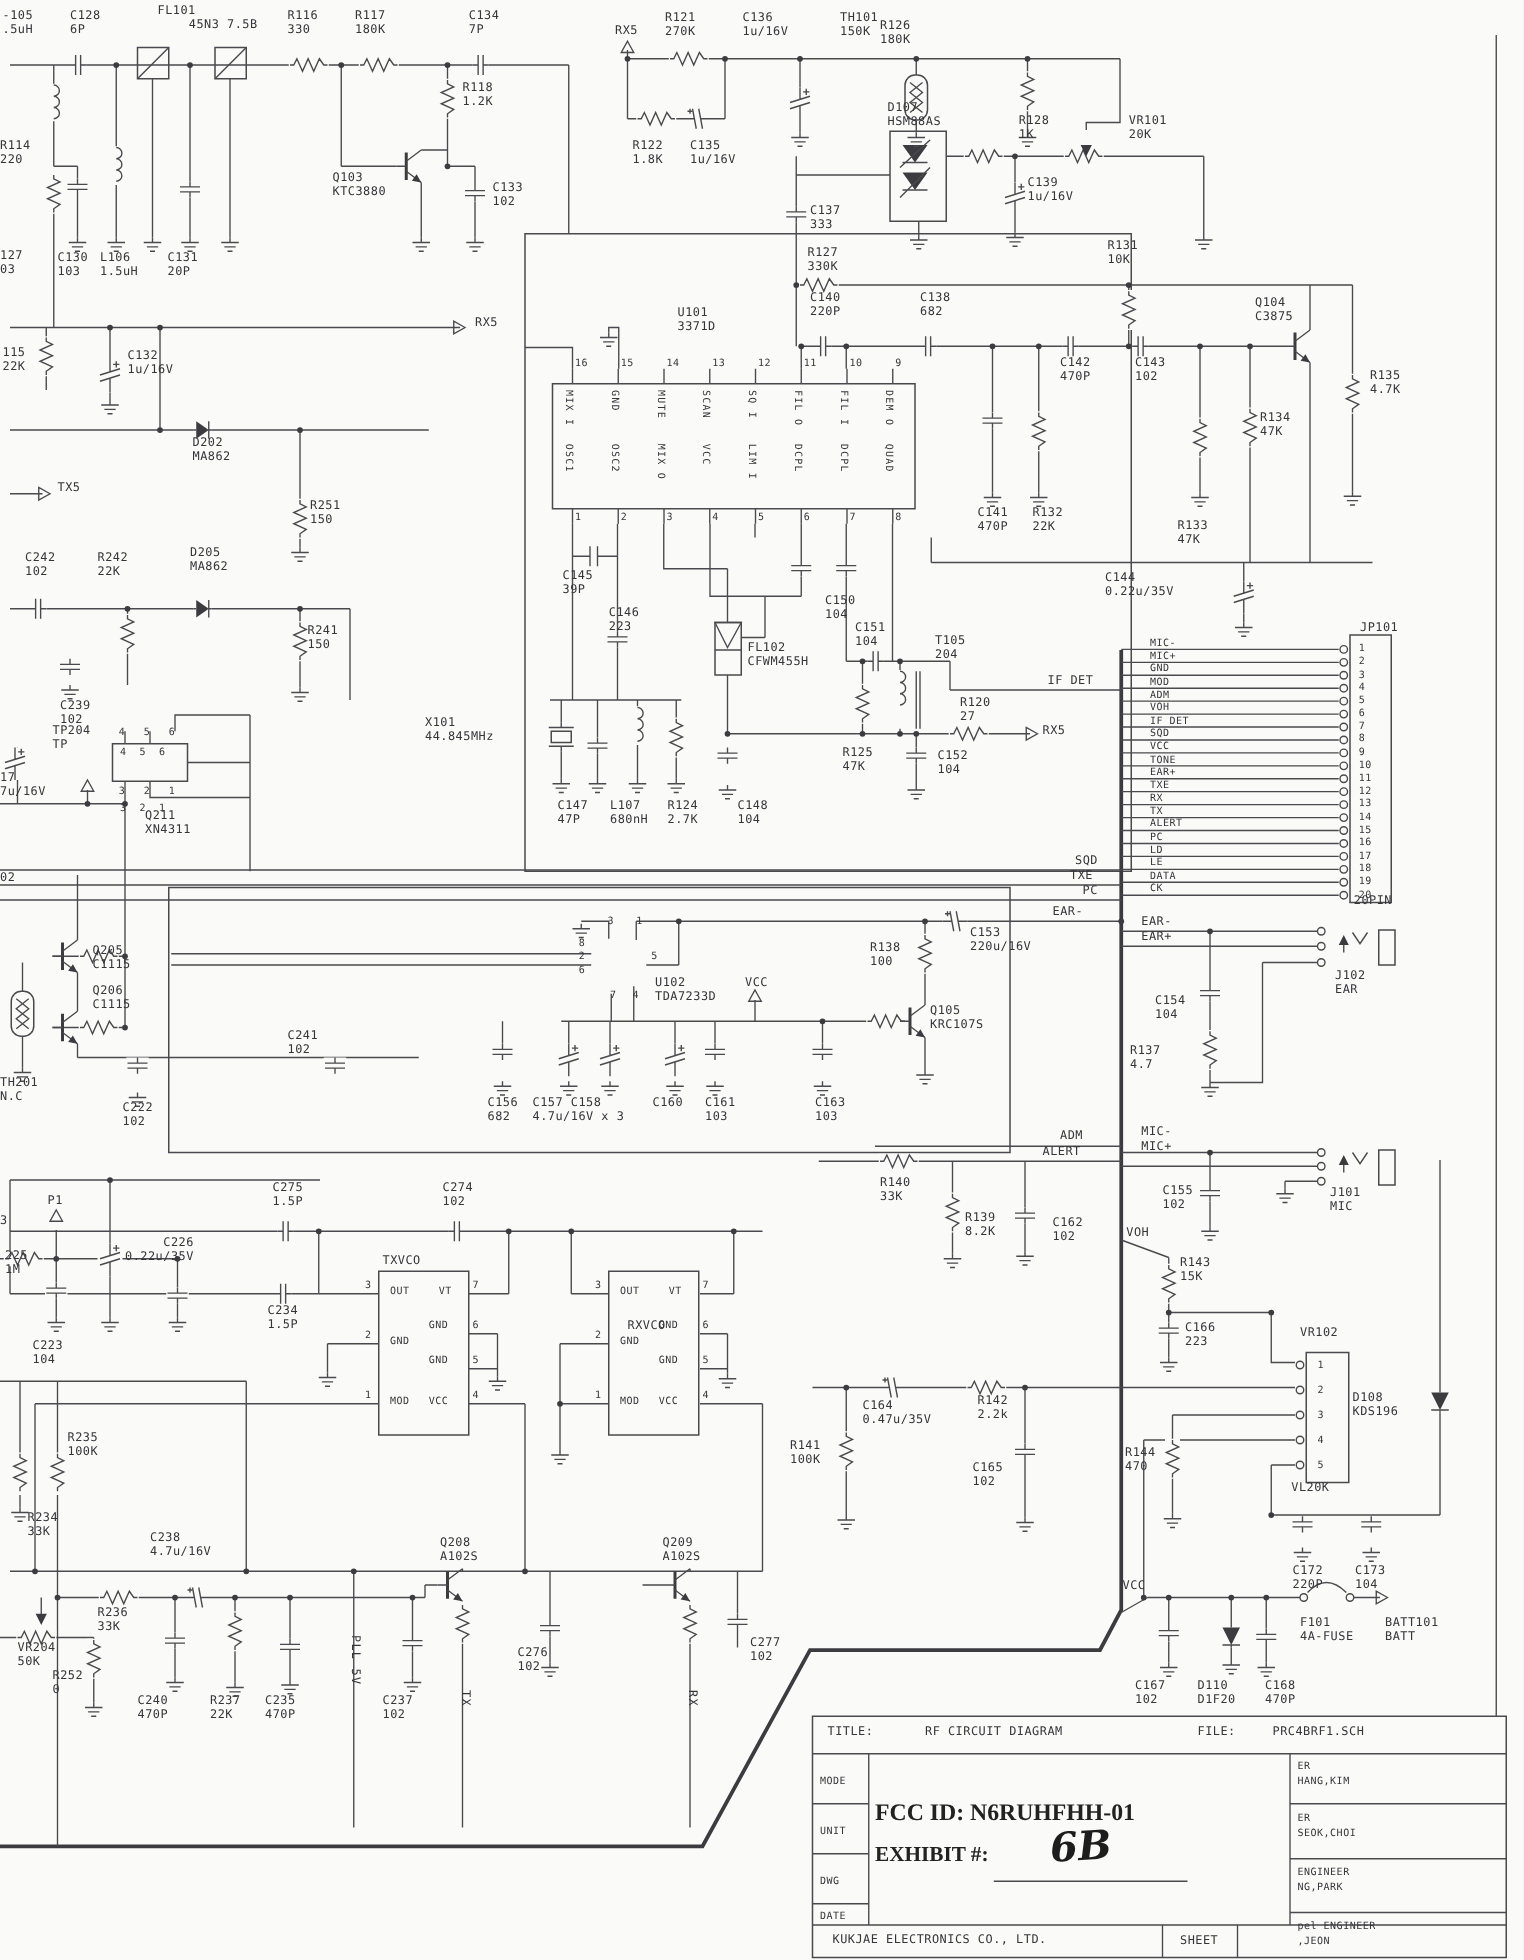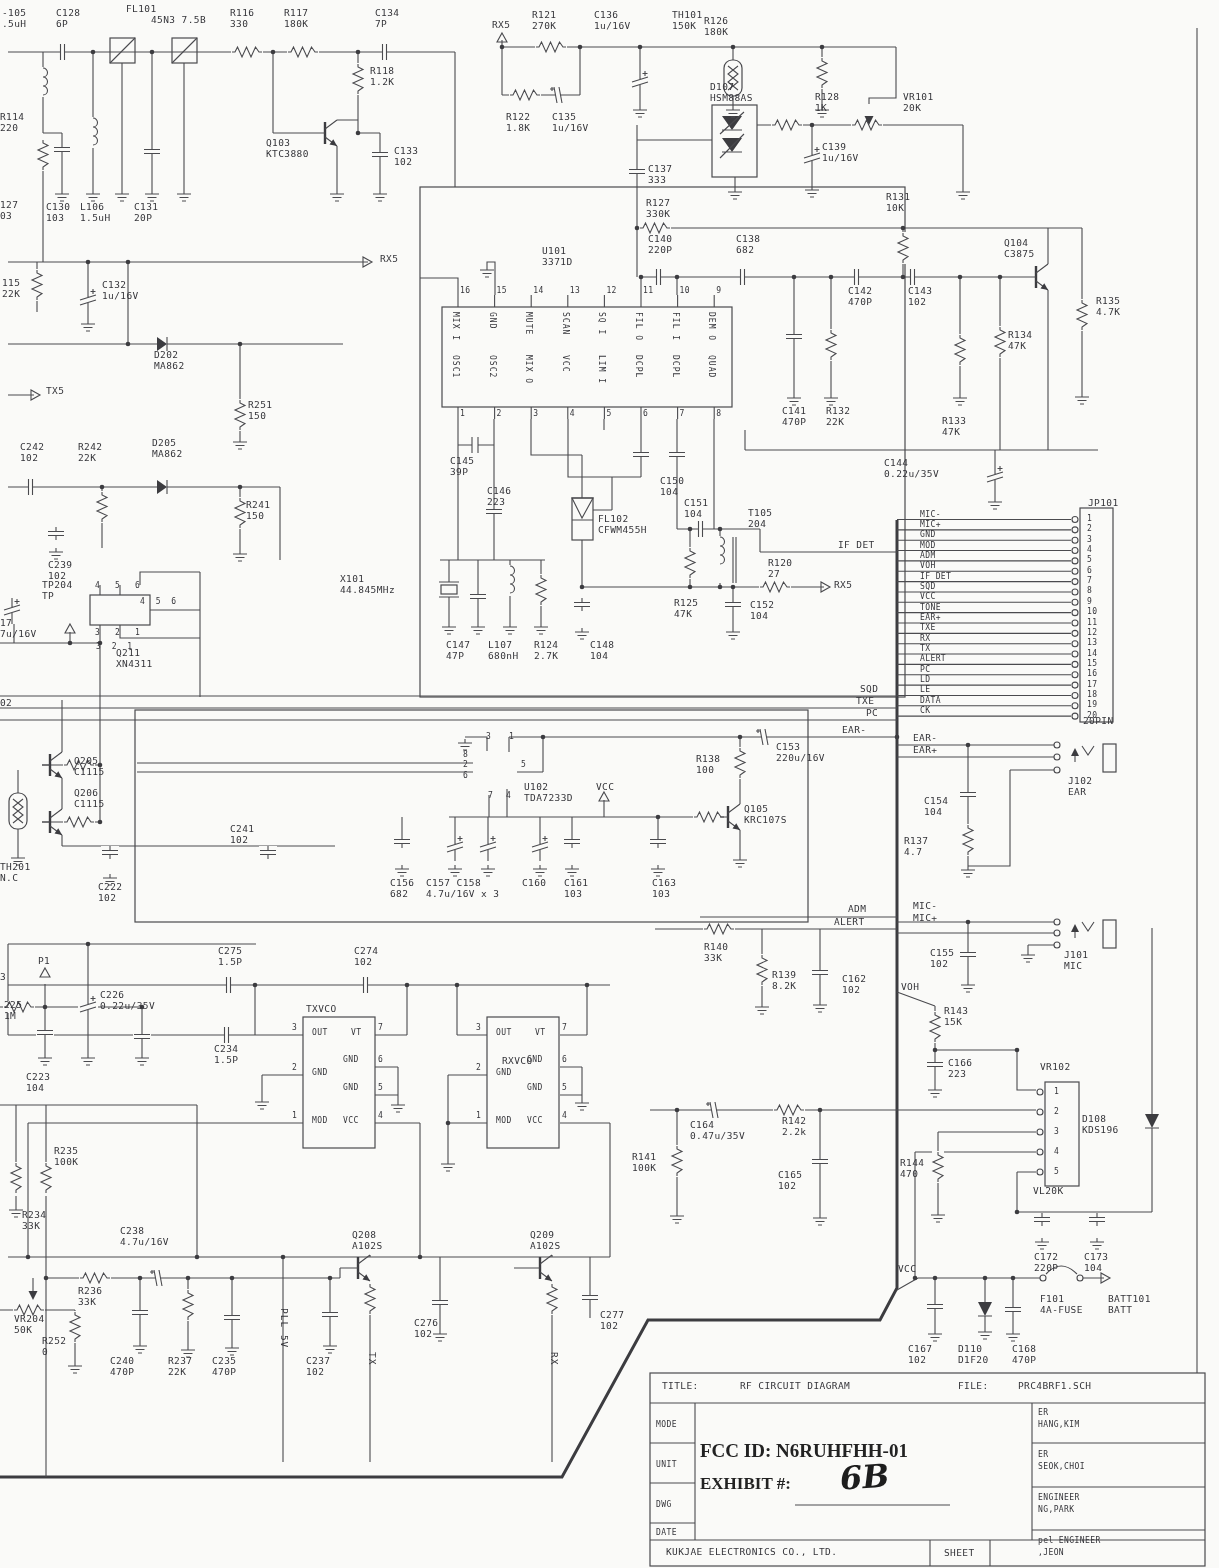--- a/index.html
+++ b/index.html
@@ -741,21 +741,21 @@
 102</div>
       <div class="lbl" style="left: 38px; top: 956px;">P1</div>
       <div class="lbl" style="left: 218px; top: 946px;">C275
 1.5P</div>
       <div class="lbl" style="left: 354px; top: 946px;">C274
 102</div>
       <div class="lbl" style="left: 772px; top: 970px;">R139
 8.2K</div>
       <div class="lbl" style="left: 842px; top: 974px;">C162
 102</div>
-      <div class="lbl" style="left: 100px; top: 990px;">C226
+      <div class="lbl" style="left: 100px; top: 990px; text-align: right;">C226
 0.22u/35V</div>
       <div class="lbl" style="left: 901px; top: 982px;">VOH</div>
       <div class="lbl" style="left: 0px; top: 972px;">3</div>
       <div class="lbl" style="left: 4px; top: 1000px;">225
 1M</div>
       <div class="lbl" style="left: 944px; top: 1006px;">R143
 15K</div>
       <div class="lbl" style="left: 306px; top: 1004px;">TXVCO</div>
       <div class="lbl" style="left: 490px; top: 1056px; margin-left: 12px;">RXVCO</div>
       <div class="lbl" style="left: 214px; top: 1044px;">C234
@@ -825,21 +825,21 @@
       <div class="lbl vlbl" style="left: 366px; top: 1352px;">TX</div>
       <div class="lbl vlbl" style="left: 548px; top: 1352px;">RX</div>
       <div class="lbl s8" style="left: 486px; top: 732px;">3</div>
       <div class="lbl s8" style="left: 509px; top: 732px;">1</div>
       <div class="lbl s8" style="left: 463px; top: 750px;">8</div>
       <div class="lbl s8" style="left: 463px; top: 760px;">2</div>
       <div class="lbl s8" style="left: 463px; top: 771px;">6</div>
       <div class="lbl s8" style="left: 521px; top: 760px;">5</div>
       <div class="lbl s8" style="left: 488px; top: 791px;">7</div>
       <div class="lbl s8" style="left: 506px; top: 791px;">4</div>
-      <div class="lbl s8" style="left: 96px; top: 597px; margin-left: 44px;">4  5  6</div>
+      <div class="lbl s8" style="left: 96px; top: 597px;">4  5  6</div>
       <div class="lbl s8" style="left: 96px; top: 610px; margin-top: 32px;">3  2  1</div>
       <div class="lbl s8" style="left: 95px; top: 581px;">4</div>
       <div class="lbl s8" style="left: 115px; top: 581px;">5</div>
       <div class="lbl s8" style="left: 135px; top: 581px;">6</div>
       <div class="lbl s8" style="left: 95px; top: 628px;">3</div>
       <div class="lbl s8" style="left: 115px; top: 628px;">2</div>
       <div class="lbl s8" style="left: 135px; top: 628px;">1</div>
       <div class="lbl" style="left: 1088px; top: 498px;">JP101</div>
       <div class="lbl" style="left: 1083px; top: 716px;">20PIN</div>
       <div class="lbl s8" style="left: 920px; top: 509.5px;">MIC-</div>

